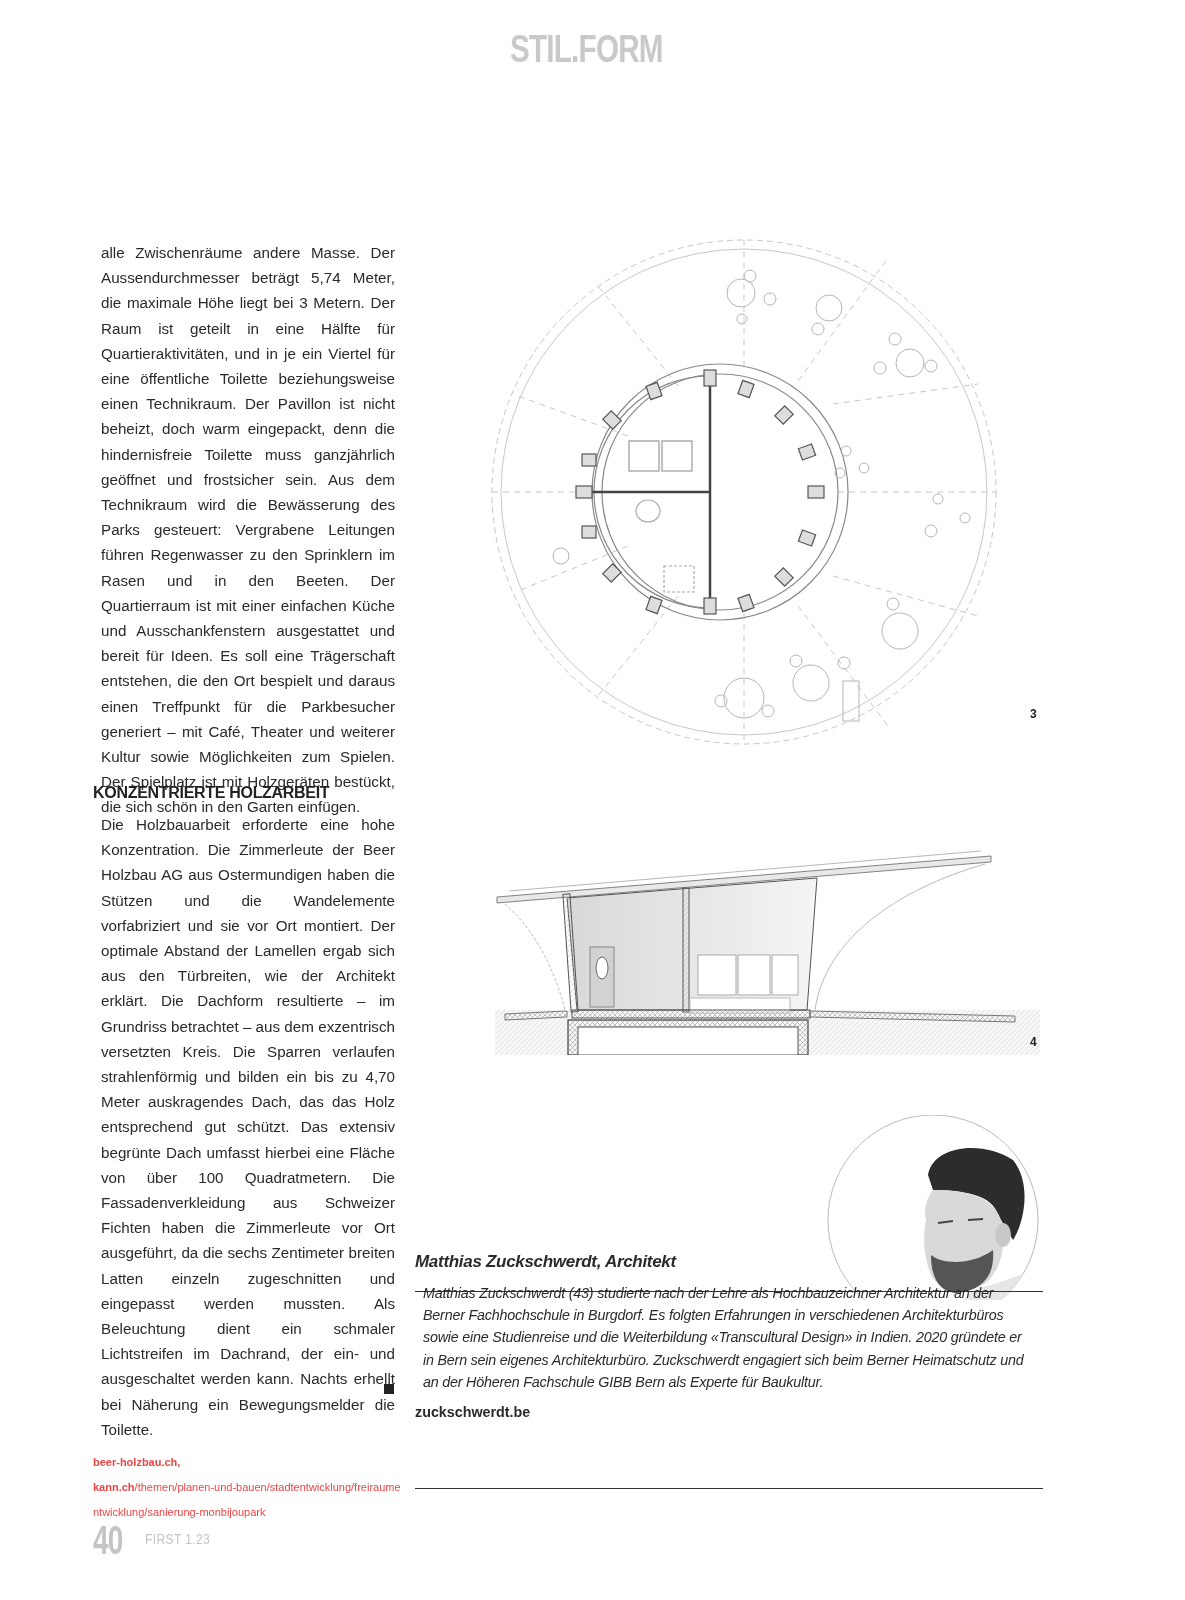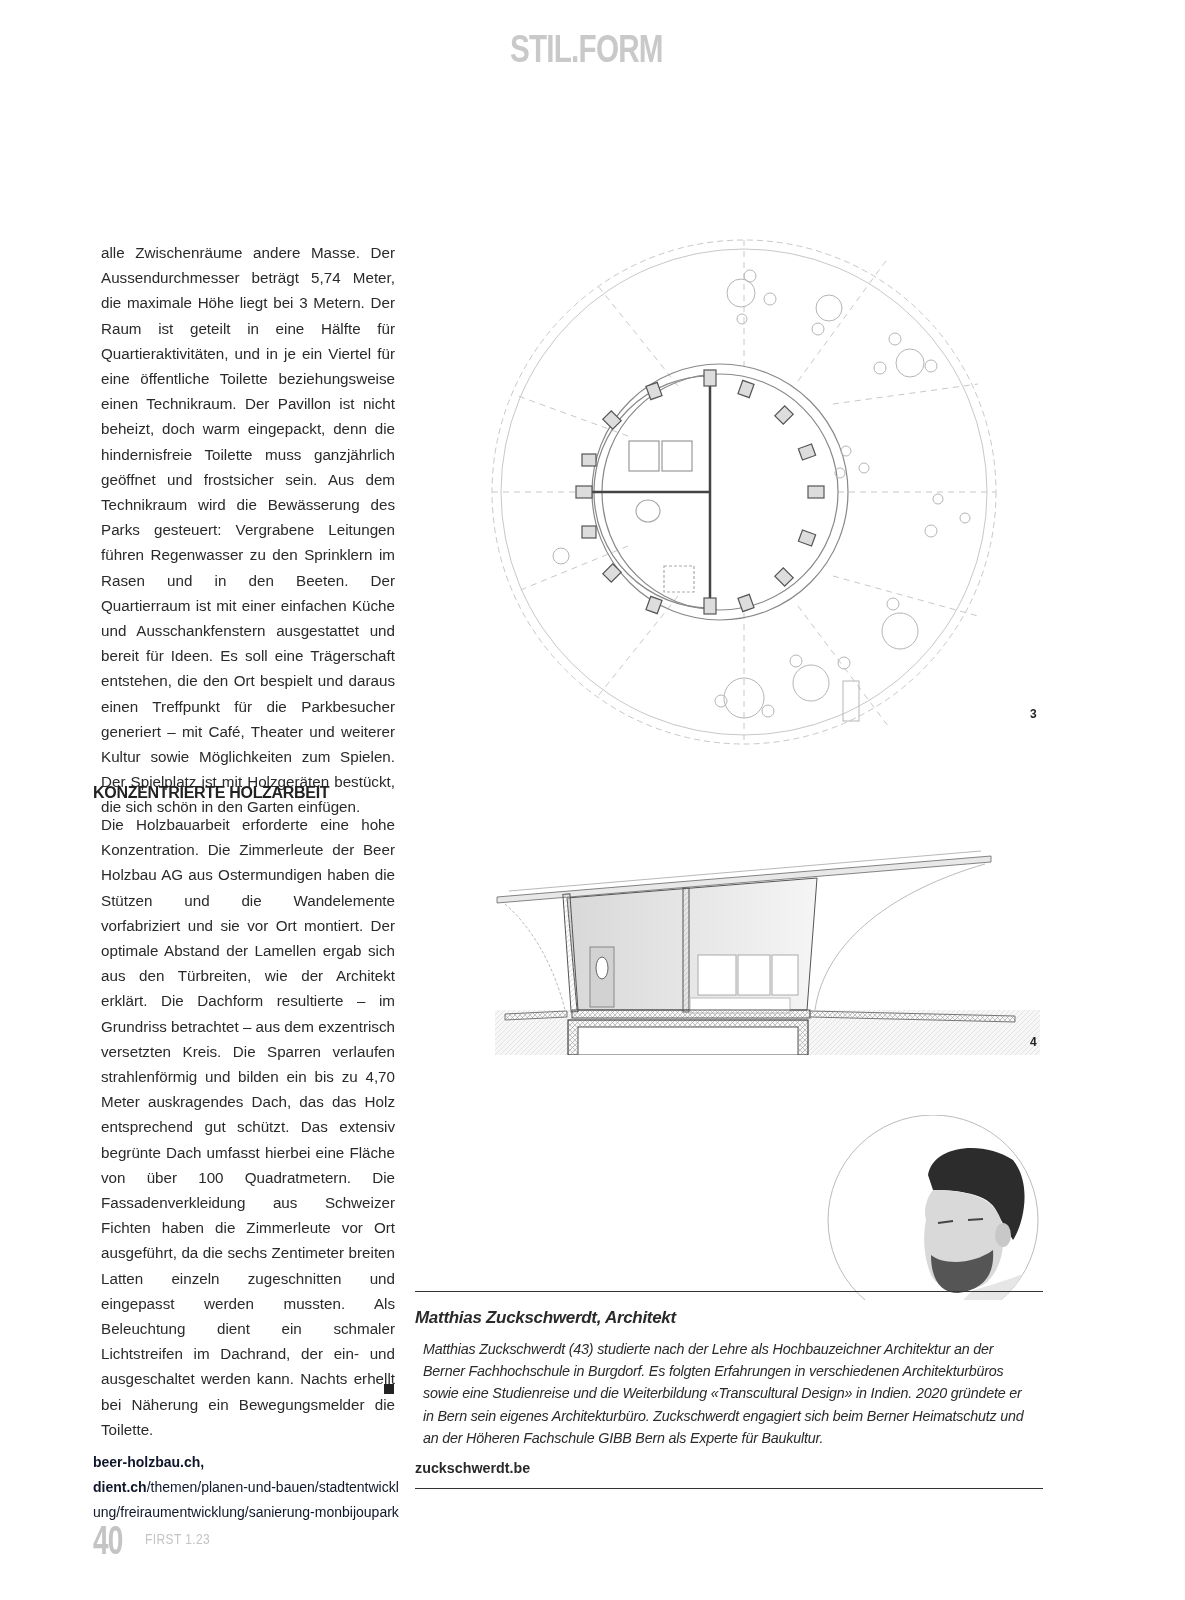--- a/index.html
+++ b/index.html
@@ -3,50 +3,50 @@
 <meta charset="utf-8">
 <style>
   html, body { margin:0; padding:0; background:#fff; }
   body { width:1185px; height:1600px; position:relative; overflow:hidden; font-family:"Liberation Sans", sans-serif; color:#222; }
   .header-brand { position:absolute; left:510px; top:28px; font-family:"Liberation Sans", sans-serif; font-weight:bold; font-size:38px; color:#c9c9c9; letter-spacing:-1px; transform:scaleX(0.78); transform-origin:left top; }
   .col { position:absolute; left:93px; width:310px; font-size:15.2px; line-height:25.2px; color:#2a2a2a; transform-origin:left top; }
   .col p { margin:8px; text-align:justify; }
   .col-a { top:232px; }
   .col-b { top:782px; }
   .section-head { font-weight:bold; font-size:16px; line-height:22px; letter-spacing:-0.3px; margin:0 0 2px 0; color:#222; text-transform:uppercase; }
-  .links { font-size:14px; line-height:25.2px; color:#0f172a; }
+  .links { font-size:11px; line-height:25.2px; color:#ef4444; }
   .links b { font-weight:bold; }
   .end-mark { position:absolute; left:384px; top:1384px; width:10px; height:10px; background:#222; }
   .fig-num { position:absolute; font-weight:bold; font-size:12px; color:#222; }
   .plan { position:absolute; left:488px; top:236px; width:512px; height:512px; }
   .section-draw { position:absolute; left:495px; top:820px; width:545px; height:235px; }
   .portrait { position:absolute; left:823px; top:1115px; width:220px; height:185px; }
   .rule { position:absolute; left:415px; width:628px; height:1px; background:#333; }
-  .bio { position:absolute; left:415px; top:1306px; width:640px; font-style:italic; color:#2a2a2a; }
+  .bio { position:absolute; left:415px; top:1250px; width:640px; font-style:italic; color:#2a2a2a; }
   .bio-name { font-weight:bold; font-size:17px; line-height:24px; letter-spacing:-0.3px; margin:0; }
   .bio-text { font-size:14.3px; line-height:22.2px; margin:8px; letter-spacing:-0.2px; }
   .bio-link { font-style:normal; font-weight:bold; font-size:14.3px; line-height:22px; margin:0; }
   .footer-num { position:absolute; left:93px; top:1518px; font-size:40px; font-weight:bold; color:#c4c4c4; transform:scaleX(0.7); transform-origin:left top; letter-spacing:-1px;}
   .footer-issue { position:absolute; left:145px; top:1530px; font-size:15px; color:#c4c4c4; transform:scaleX(0.8); transform-origin:left top; letter-spacing:0.5px; }
 </style>
 </head>
 <body>
 
 <div class="header-brand">STIL.FORM</div>
 
 <div class="col col-a">
   <p style="hyphens:auto;" lang="de">alle Zwischenräume andere Masse. Der Aussendurchmesser beträgt 5,74 Meter, die maximale Höhe liegt bei 3 Metern. Der Raum ist geteilt in eine Hälfte für Quartieraktivitäten, und in je ein Viertel für eine öffentliche Toilette beziehungsweise einen Technikraum. Der Pavillon ist nicht beheizt, doch warm eingepackt, denn die hindernisfreie Toilette muss ganzjährlich geöffnet und frostsicher sein. Aus dem Technikraum wird die Bewässerung des Parks gesteuert: Vergrabene Leitungen führen Regenwasser zu den Sprinklern im Rasen und in den Beeten. Der Quartierraum ist mit einer einfachen Küche und Ausschankfenstern ausgestattet und bereit für Ideen. Es soll eine Trägerschaft entstehen, die den Ort bespielt und daraus einen Treffpunkt für die Parkbesucher generiert – mit Café, Theater und weiterer Kultur sowie Möglichkeiten zum Spielen. Der Spielplatz ist mit Holzgeräten bestückt, die sich schön in den Garten einfügen.</p>
 </div>
 
 <div class="col col-b">
   <h3 class="section-head">KONZENTRIERTE HOLZARBEIT</h3>
   <p style="hyphens:auto;" lang="de">Die Holzbauarbeit erforderte eine hohe Konzentration. Die Zimmerleute der Beer Holzbau AG aus Ostermundigen haben die Stützen und die Wandelemente vorfabriziert und sie vor Ort montiert. Der optimale Abstand der Lamellen ergab sich aus den Türbreiten, wie der Architekt erklärt. Die Dachform resultierte – im Grundriss betrachtet – aus dem exzentrisch versetzten Kreis. Die Sparren verlaufen strahlenförmig und bilden ein bis zu 4,70 Meter auskragendes Dach, das das Holz entsprechend gut schützt. Das extensiv begrünte Dach umfasst hierbei eine Fläche von über 100 Quadratmetern. Die Fassadenverkleidung aus Schweizer Fichten haben die Zimmerleute vor Ort ausgeführt, da die sechs Zentimeter breiten Latten einzeln zugeschnitten und eingepasst werden mussten. Als Beleuchtung dient ein schmaler Lichtstreifen im Dachrand, der ein- und ausgeschaltet werden kann. Nachts erhellt bei Näherung ein Bewegungsmelder die Toilette.</p>
   <div class="links">
     <div><b>beer-holzbau.ch,</b></div>
-    <div style="word-break:break-all;"><b>dient.ch</b><span>/themen/planen-und-bauen/stadtentwicklung/freiraumentwicklung/sanierung-monbijoupark</span></div>
+    <div style="word-break:break-all;"><b>kann.ch</b><span>/themen/planen-und-bauen/stadtentwicklung/freiraumentwicklung/sanierung-monbijoupark</span></div>
   </div>
 </div>
 <div class="end-mark"></div>
 
 <svg class="plan" viewBox="0 0 512 512">
   <g fill="none" stroke="#c8c8c8" stroke-width="1">
     <circle cx="256" cy="256" r="252" stroke-dasharray="6 4"></circle>
     <circle cx="256" cy="256" r="243"></circle>
     <g stroke-dasharray="6 5">
       <line x1="256" y1="4" x2="256" y2="135"></line>

